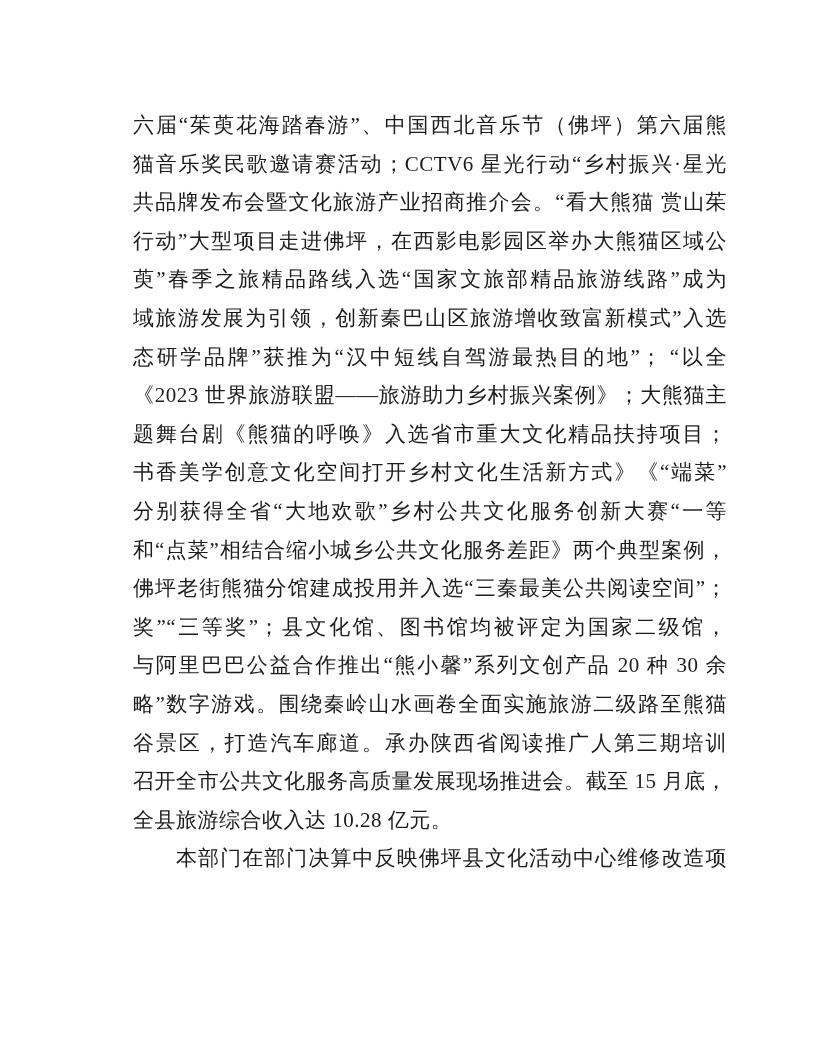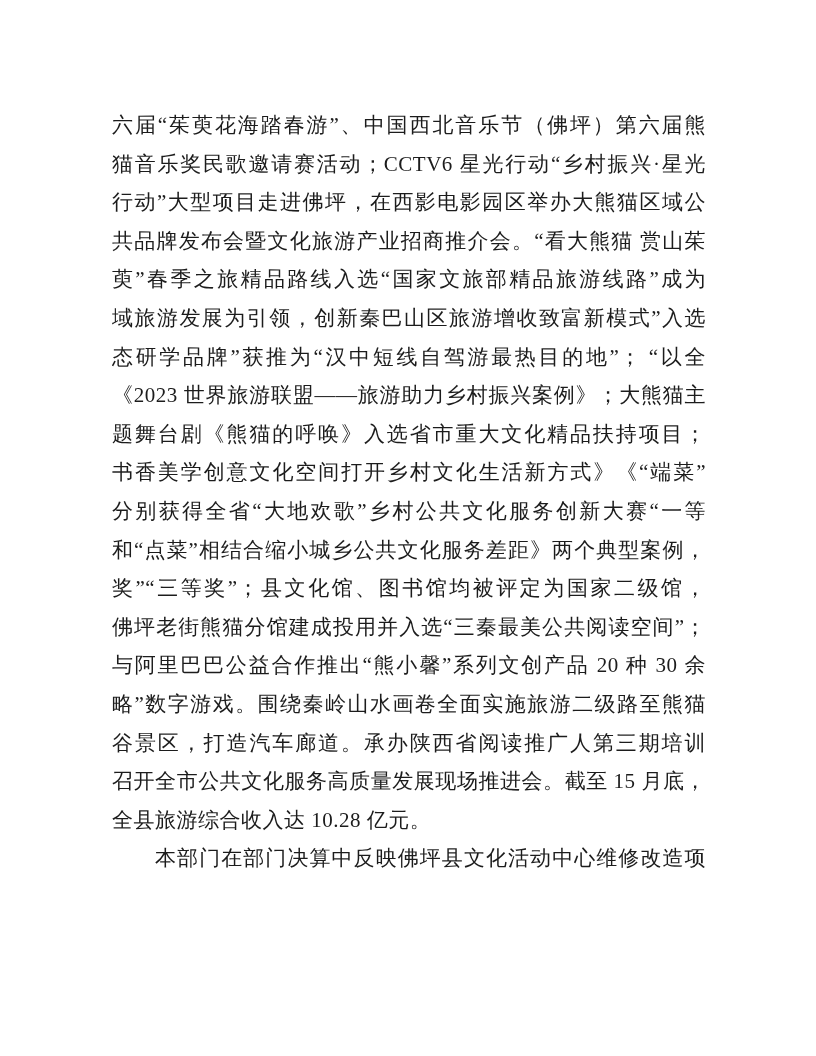--- a/index.html
+++ b/index.html
@@ -10,20 +10,21 @@
   body {
     width: 816px;
     height: 1056px;
     position: relative;
     overflow: hidden;
   }
   .page {
     position: absolute;
     inset: 0;
     background: #ffffff;
+    margin-left: 21px;
   }
   .body-text {
     position: absolute;
     left: 112px;
     top: 106px;
     width: 594px;
     font-family: "Liberation Serif", "DejaVu Serif", serif;
     font-size: 21px;
     color: #1c1c1c;
     letter-spacing: 0.5px;
@@ -46,32 +47,32 @@
     text-indent: 43px;
   }
 </style>
 </head>
 <body>
 
 <div class="page">
   <div class="body-text">
     <div class="line">六届“茱萸花海踏春游”、中国西北音乐节（佛坪）第六届熊</div>
     <div class="line">猫音乐奖民歌邀请赛活动；CCTV6 星光行动“乡村振兴·星光</div>
+    <div class="line">共品牌发布会暨文化旅游产业招商推介会。“看大熊猫 赏山茱</div>
     <div class="line">行动”大型项目走进佛坪，在西影电影园区举办大熊猫区域公</div>
-    <div class="line">共品牌发布会暨文化旅游产业招商推介会。“看大熊猫 赏山茱</div>
     <div class="line">萸”春季之旅精品路线入选“国家文旅部精品旅游线路”成为</div>
     <div class="line">域旅游发展为引领，创新秦巴山区旅游增收致富新模式”入选</div>
     <div class="line">态研学品牌”获推为“汉中短线自驾游最热目的地”； “以全</div>
     <div class="line">《2023 世界旅游联盟——旅游助力乡村振兴案例》；大熊猫主</div>
     <div class="line">题舞台剧《熊猫的呼唤》入选省市重大文化精品扶持项目；《以</div>
     <div class="line">书香美学创意文化空间打开乡村文化生活新方式》《“端菜”</div>
     <div class="line">分别获得全省“大地欢歌”乡村公共文化服务创新大赛“一等</div>
     <div class="line">和“点菜”相结合缩小城乡公共文化服务差距》两个典型案例，</div>
+    <div class="line">佛坪老街熊猫分馆建成投用并入选“三秦最美公共阅读空间”；</div>
     <div class="line">奖”“三等奖”；县文化馆、图书馆均被评定为国家二级馆，</div>
-    <div class="line">佛坪老街熊猫分馆建成投用并入选“三秦最美公共阅读空间”；</div>
     <div class="line">与阿里巴巴公益合作推出“熊小馨”系列文创产品 20 种 30 余</div>
     <div class="line">略”数字游戏。围绕秦岭山水画卷全面实施旅游二级路至熊猫</div>
     <div class="line">谷景区，打造汽车廊道。承办陕西省阅读推广人第三期培训班。</div>
     <div class="line">召开全市公共文化服务高质量发展现场推进会。截至 15 月底，</div>
     <div class="line no-justify">全县旅游综合收入达 10.28 亿元。</div>
     <div class="line indent">本部门在部门决算中反映佛坪县文化活动中心维修改造项</div>
   </div>
 </div>
 
 </body></html>

